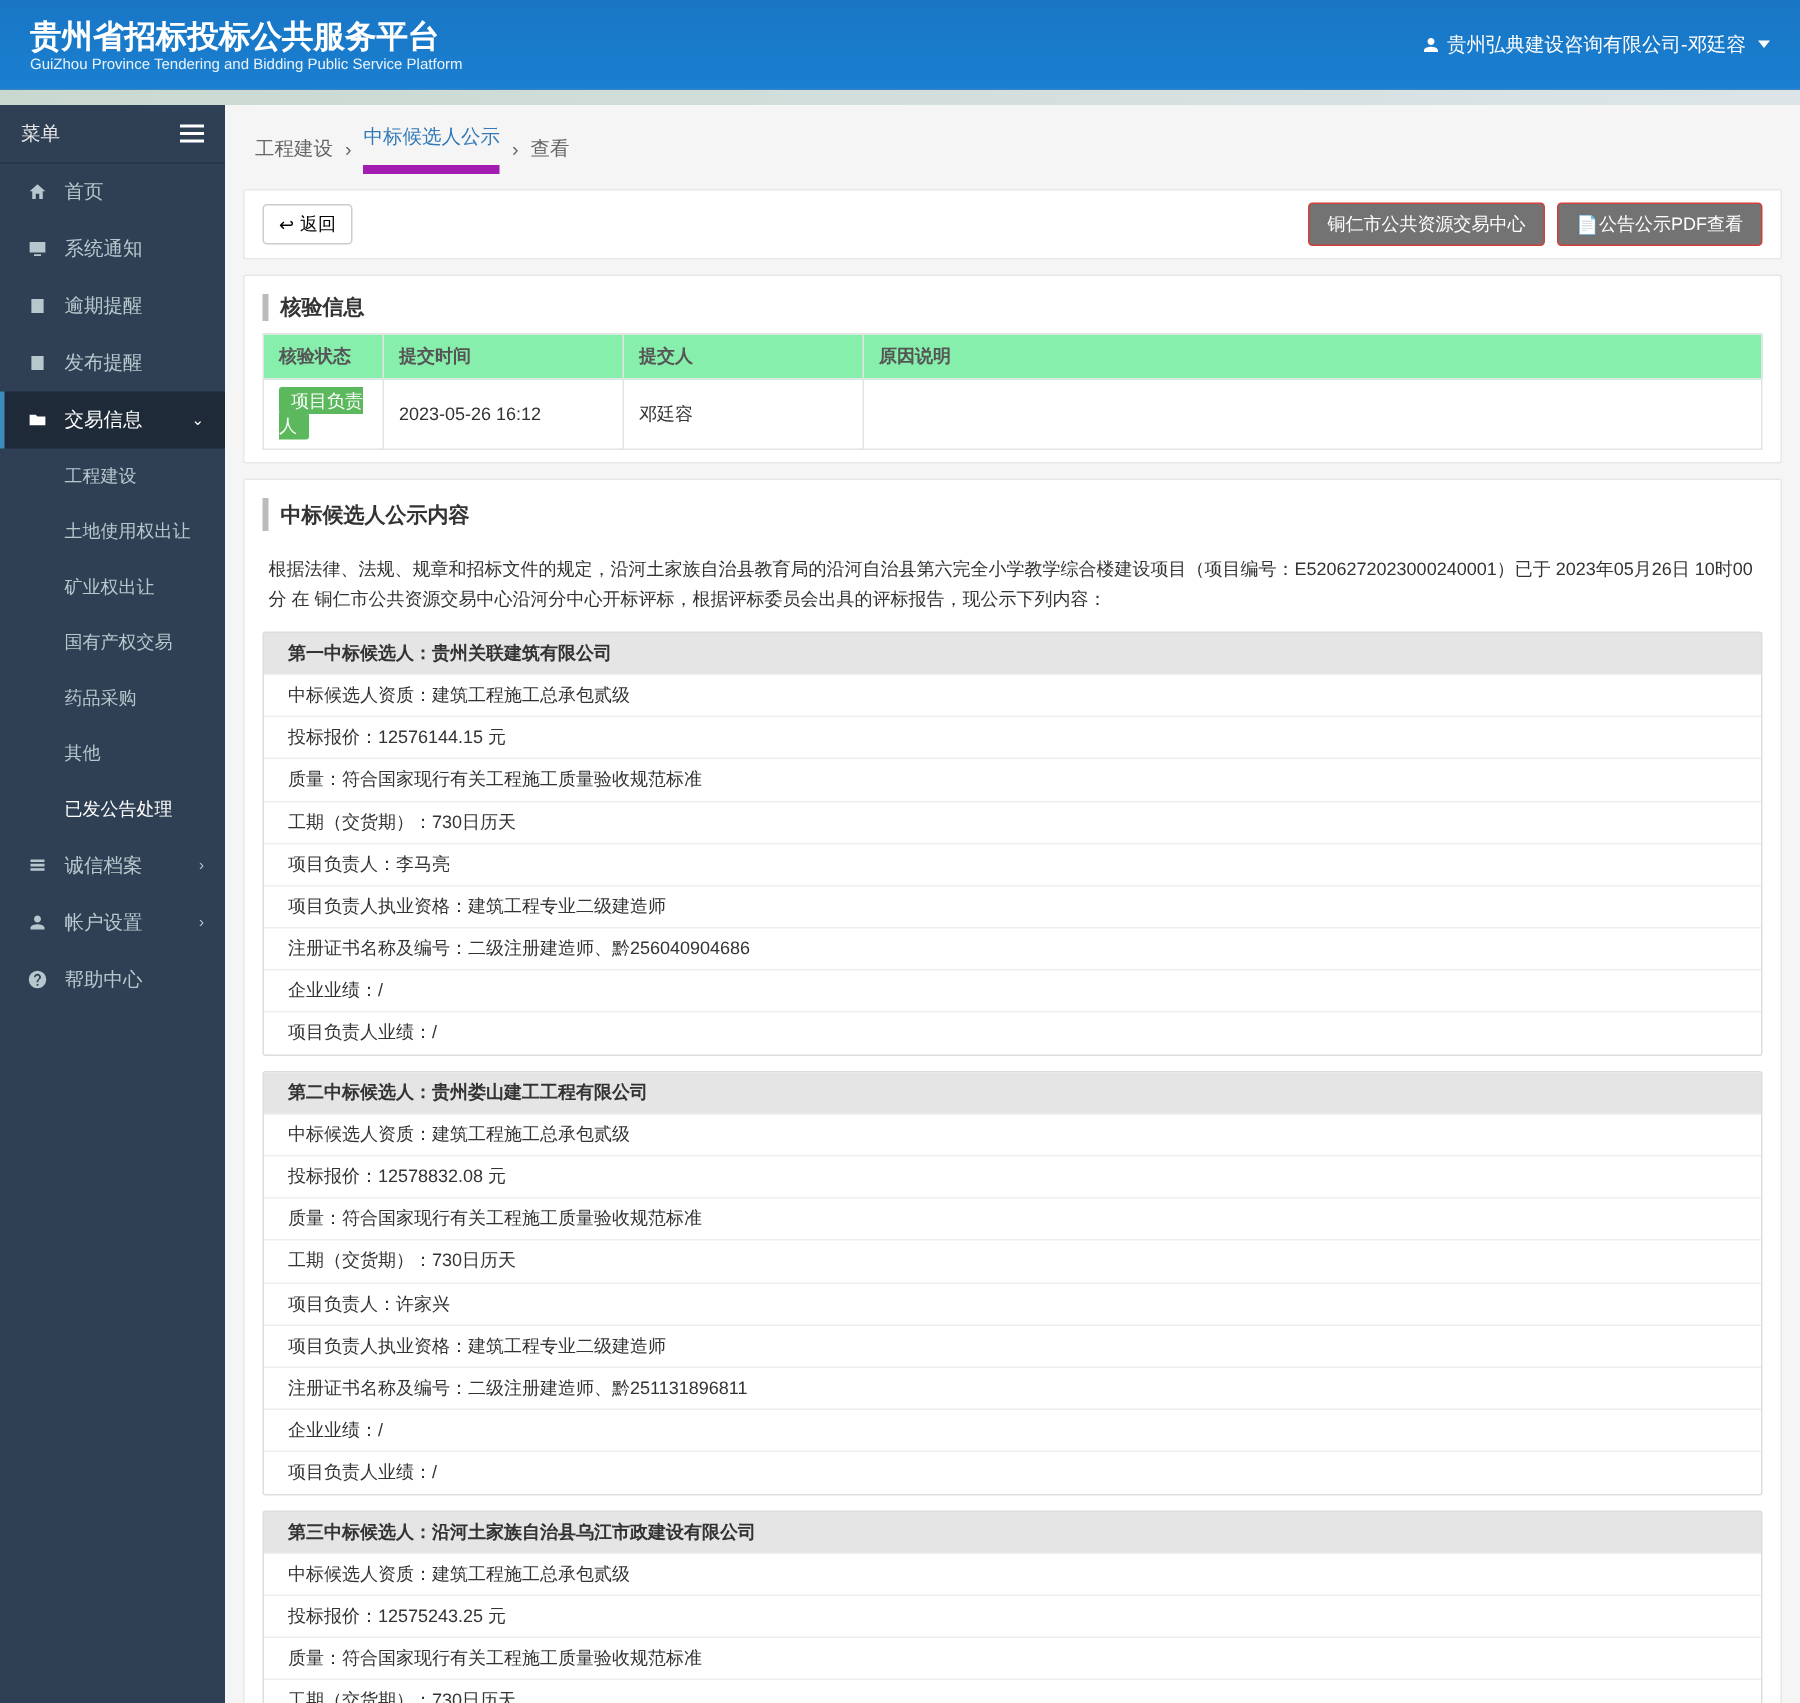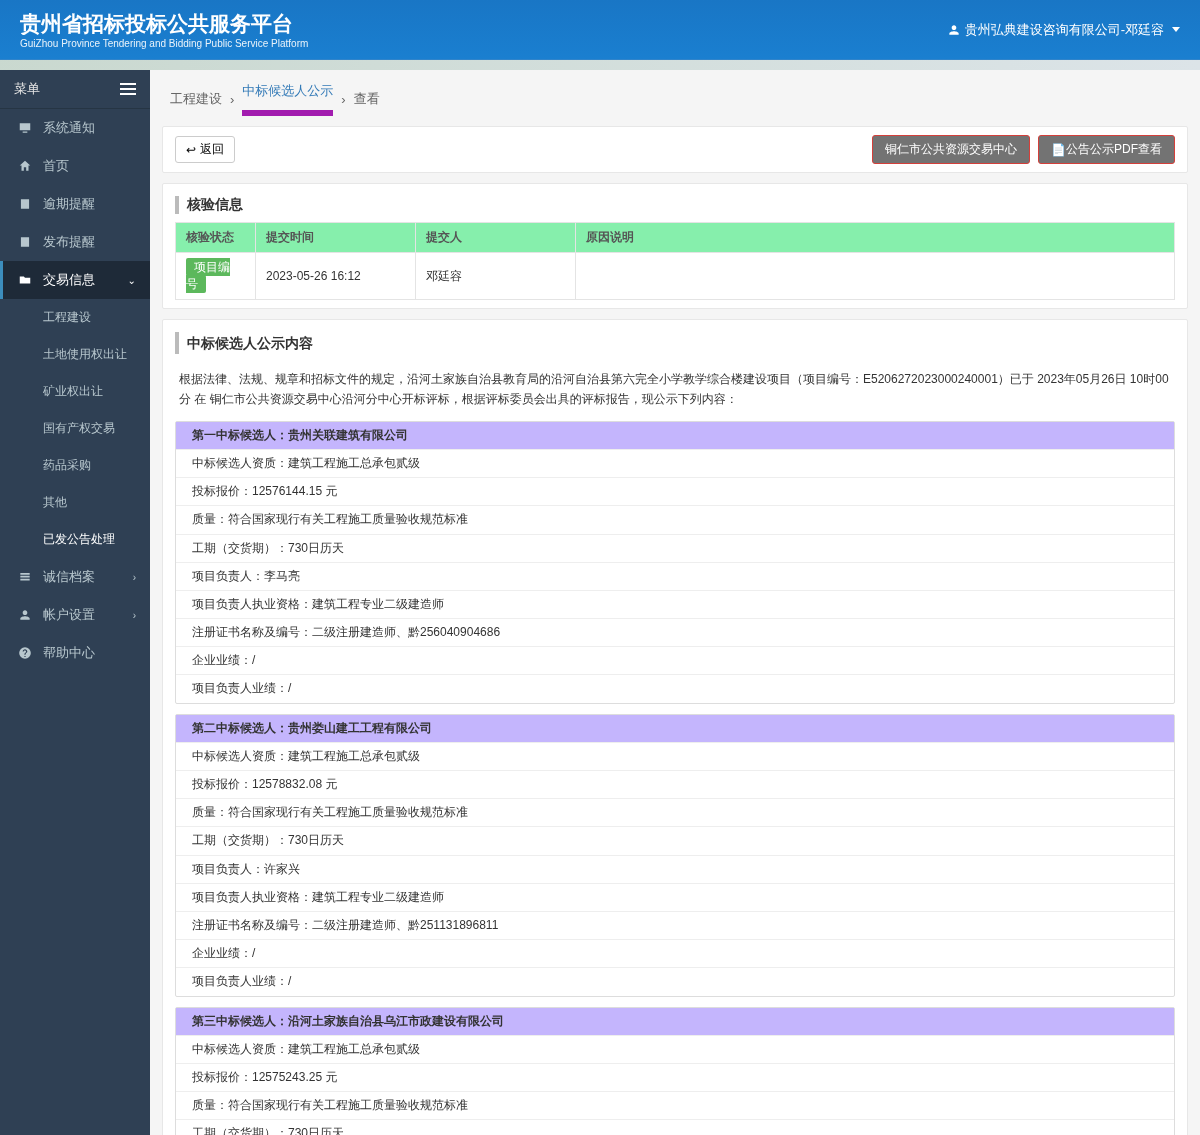--- a/index.html
+++ b/index.html
@@ -55,21 +55,21 @@
 table.grid th, table.grid td { border: 1px solid #e4e4e4; padding: 6px 10px; text-align: left; }
 table.grid th { background: #86efac; font-weight: bold; color: #555; }
 
 .badge-pass { background: #5cb85c; color: #fff; padding: 2px 8px; border-radius: 2px; font-size: 12px; }
 
 .announcement { font-size: 12px; line-height: 1.6; }
 .announcement .intro { padding: 8px 4px; color: #333; }
 .ann-block { border: 1px solid #ddd; border-radius: 2px; margin: 4px 0 10px; }
 .ann-block .row { border-bottom: 1px solid #eee; padding: 4px 16px; }
 .ann-block .row:last-child { border-bottom: none; }
-.ann-block .head { background: #c4b5fd; font-weight: bold; }
+.ann-block .head { background: #e5e5e5; font-weight: bold; }
 .icon-svg { width: 14px; height: 14px; fill: currentColor; }
 </style>
 </head>
 <body>
 
 <div class="header">
   <div class="logo">
     <div class="zh">贵州省招标投标公共服务平台</div>
     <div class="en">GuiZhou Province Tendering and Bidding Public Service Platform</div>
   </div>
@@ -90,32 +90,32 @@
       <span class="burger">
           <span></span>
           <span></span>
           <span></span>
         </span>
     </div>
     <ul id="main-menu">
         <li>
           <span class="ico">
             <svg class="icon-svg" viewBox="0 0 24 24">
+              <path d="M12 3l9 8h-3v9h-4v-6H10v6H6v-9H3z"></path>
+            </svg>
+          </span>
+          <span>首页</span>
+        </li>
+        <li>
+          <span class="ico">
+            <svg class="icon-svg" viewBox="0 0 24 24">
               <path d="M3 4h18v12H3zM8 20h8v-2H8z"></path>
             </svg>
           </span>
           <span>系统通知</span>
-        </li>
-        <li>
-          <span class="ico">
-            <svg class="icon-svg" viewBox="0 0 24 24">
-              <path d="M12 3l9 8h-3v9h-4v-6H10v6H6v-9H3z"></path>
-            </svg>
-          </span>
-          <span>首页</span>
         </li>
         <li>
           <span class="ico">
             <svg class="icon-svg" viewBox="0 0 24 24">
               <path d="M5 4h14v16H5zM5 8h14"></path>
             </svg>
           </span>
           <span>逾期提醒</span>
         </li>
         <li>
@@ -200,21 +200,21 @@
       <div class="section-title">核验信息</div>
       <table class="grid">
         <tbody>
             <tr>
           <th style="width:80px">核验状态</th>
           <th style="width:160px">提交时间</th>
           <th style="width:160px">提交人</th>
           <th>原因说明</th>
         </tr>
         <tr>
-          <td><span class="badge-pass">项目编号</span></td>
+          <td><span class="badge-pass">项目负责人</span></td>
           <td>2023-05-26 16:12</td>
           <td>邓廷容</td>
           <td></td>
         </tr>
       </tbody>
         </table>
     </div>
 
     <div class="panel announcement">
       <div class="section-title">中标候选人公示内容</div>

